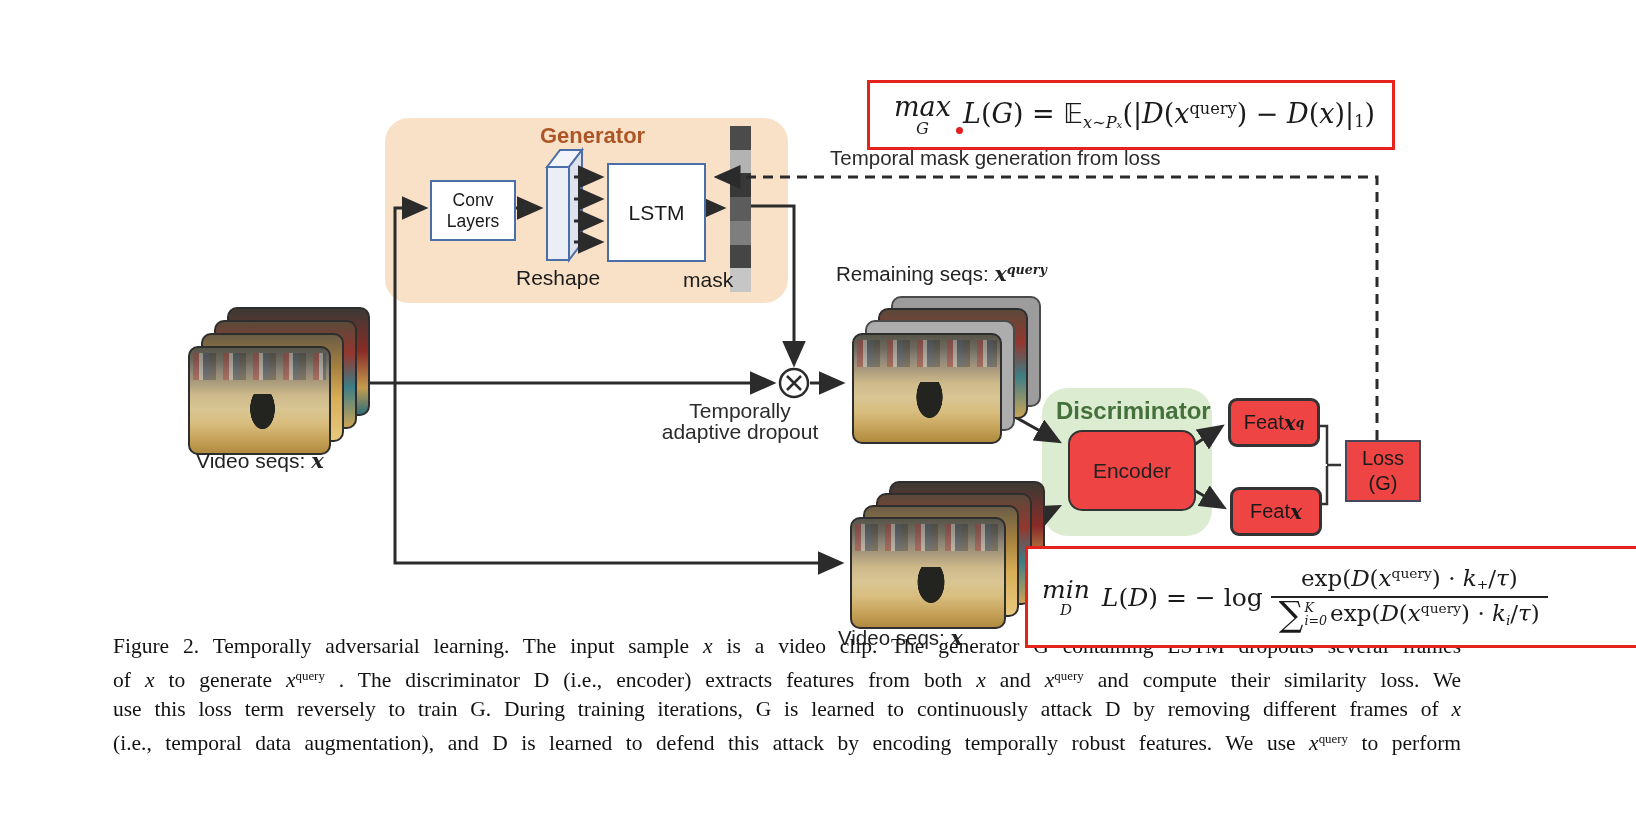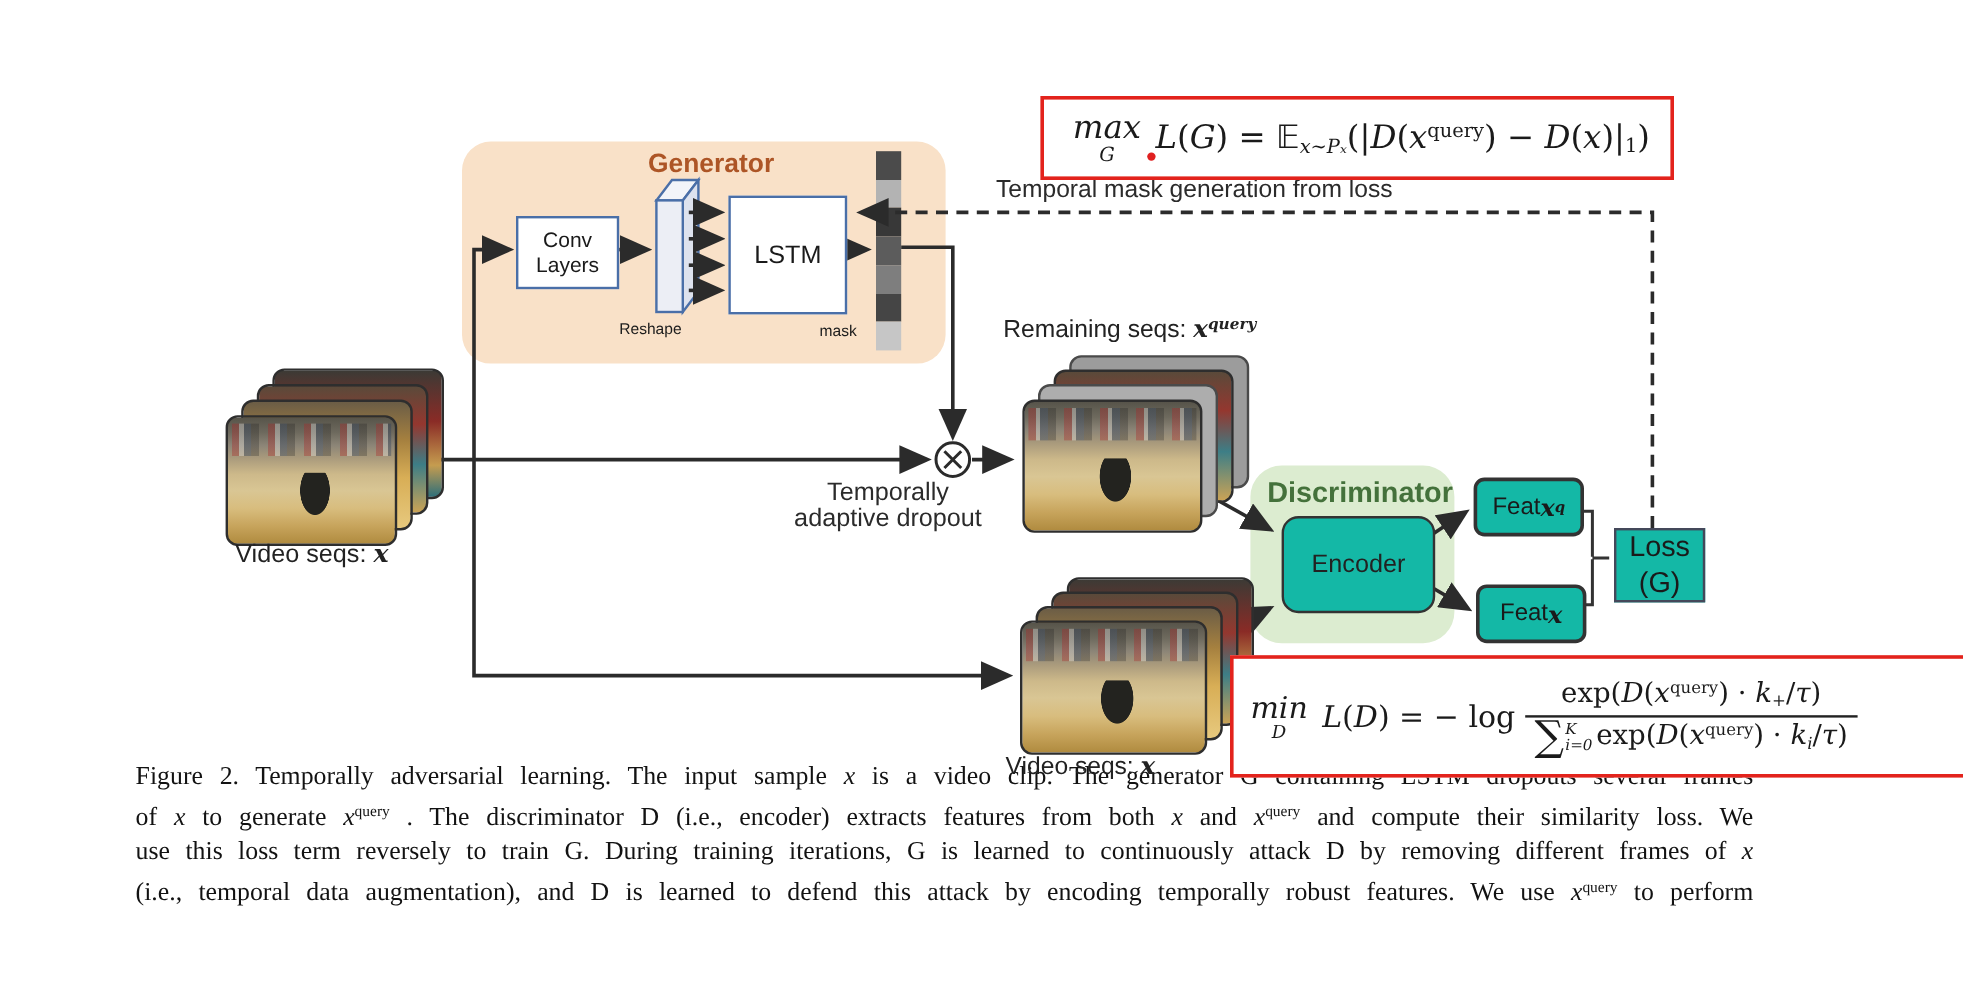--- a/index.html
+++ b/index.html
@@ -16,33 +16,33 @@
   .gen-title{left:540px;top:123px;font-size:22px;font-weight:700;color:#ad5526;z-index:3;}
   .disc-title{left:1056px;top:397px;font-size:24px;font-weight:700;color:#44713b;z-index:3;}
 
   
   .bluebox{background:#fff;border:2px solid #4a6fa8;display:flex;align-items:center;justify-content:center;
            text-align:center;z-index:3;}
   .conv-box{left:430px;top:180px;width:82px;height:57px;font-size:17.5px;line-height:1.18;}
   .lstm-box{left:607px;top:163px;width:95px;height:95px;font-size:21px;}
 
   
-  .darkbox{background:#14b8a6;border:2.5px solid #333;display:flex;align-items:center;justify-content:center;z-index:3;}
+  .darkbox{background:#ef4444;border:2.5px solid #333;display:flex;align-items:center;justify-content:center;z-index:3;}
   .encoder-box{left:1068px;top:430px;width:124px;height:77px;border-radius:14px;font-size:21px;color:#222;}
   .featbox{border-radius:9px;border-width:3px;font-size:20px;white-space:nowrap;}
   .feat-q{left:1228px;top:398px;width:86px;height:43px;}
   .feat-x{left:1230px;top:487px;width:86px;height:43px;}
   .loss-box{left:1345px;top:440px;width:72px;height:58px;border-color:#44485a;flex-direction:column;
-            font-size:24px;line-height:1.25;}
+            font-size:20px;line-height:1.25;}
 
   
   .mask-col{left:730px;top:126px;width:21px;height:166px;display:flex;flex-direction:column;z-index:1;}
 
   
-  .dlabel{font-size:13px;color:#1c1c1c;z-index:3;white-space:nowrap;}
+  .dlabel{font-size:21px;color:#1c1c1c;z-index:3;white-space:nowrap;}
   .reshape-label{left:516px;top:266px;}
   .mask-label{left:683px;top:268px;}
   .maskflow-label{left:830px;top:146px;font-size:20.5px;color:#2b2b2b;z-index:3;white-space:nowrap;}
   .dropout-label{left:640px;top:400px;width:200px;text-align:center;font-size:21px;color:#2b2b2b;
                  line-height:1.0;z-index:3;}
   .stream-label{font-size:20.5px;color:#222;z-index:4;white-space:nowrap;}
   .var-x{font-family:"DejaVu Serif",serif;font-style:italic;font-weight:700;}
   .var-sup{font-family:"DejaVu Serif",serif;font-style:italic;font-weight:700;font-size:0.62em;vertical-align:0.55em;}
 
   

